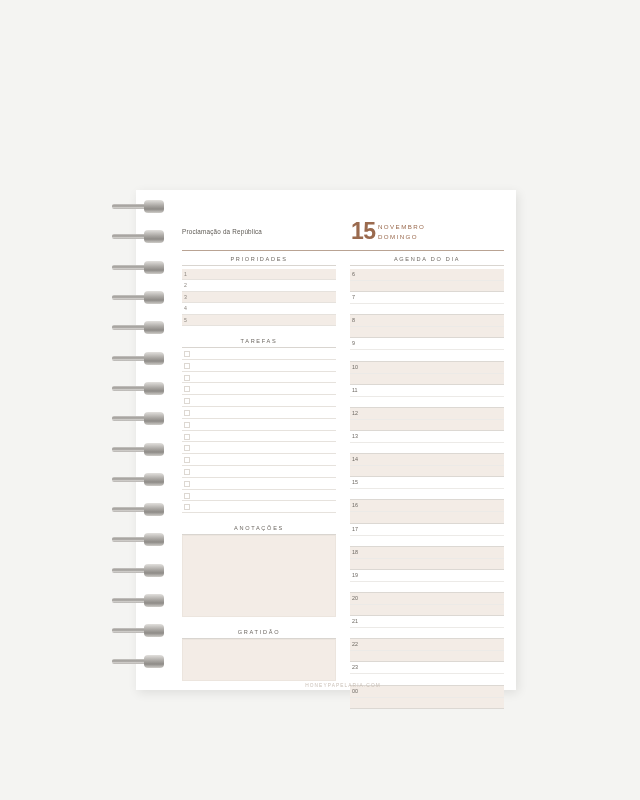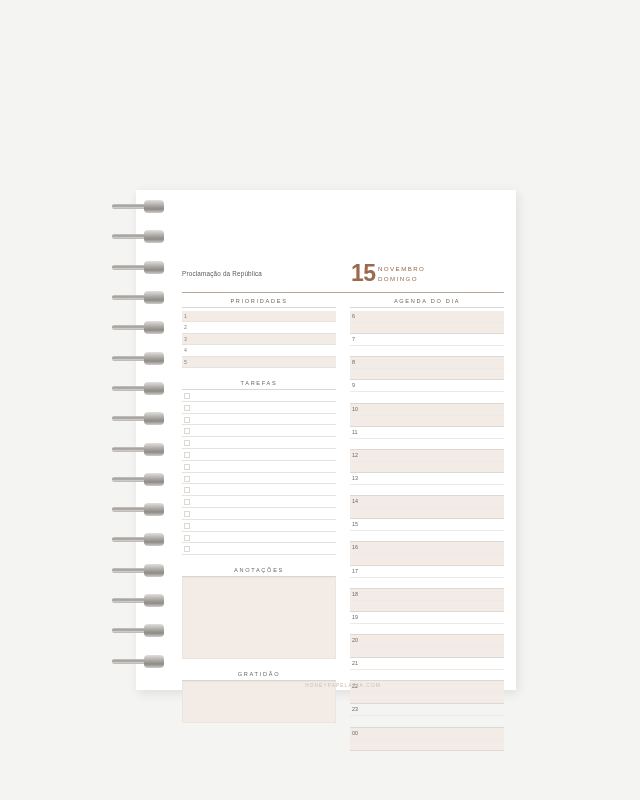--- a/index.html
+++ b/index.html
@@ -63,21 +63,20 @@
     box-shadow: 2px 3px 10px rgba(0,0,0,0.09);
     z-index: 2;
   }
 
   #page-inner {
     position: absolute;
     left: 46px;
     top: 20px;
     right: 12px;
     bottom: 8px;
-    margin-top: 42px;
   }
 
   
   .header {
     position: relative;
     height: 40px;
   }
   .holiday {
     position: absolute;
     left: 0;

